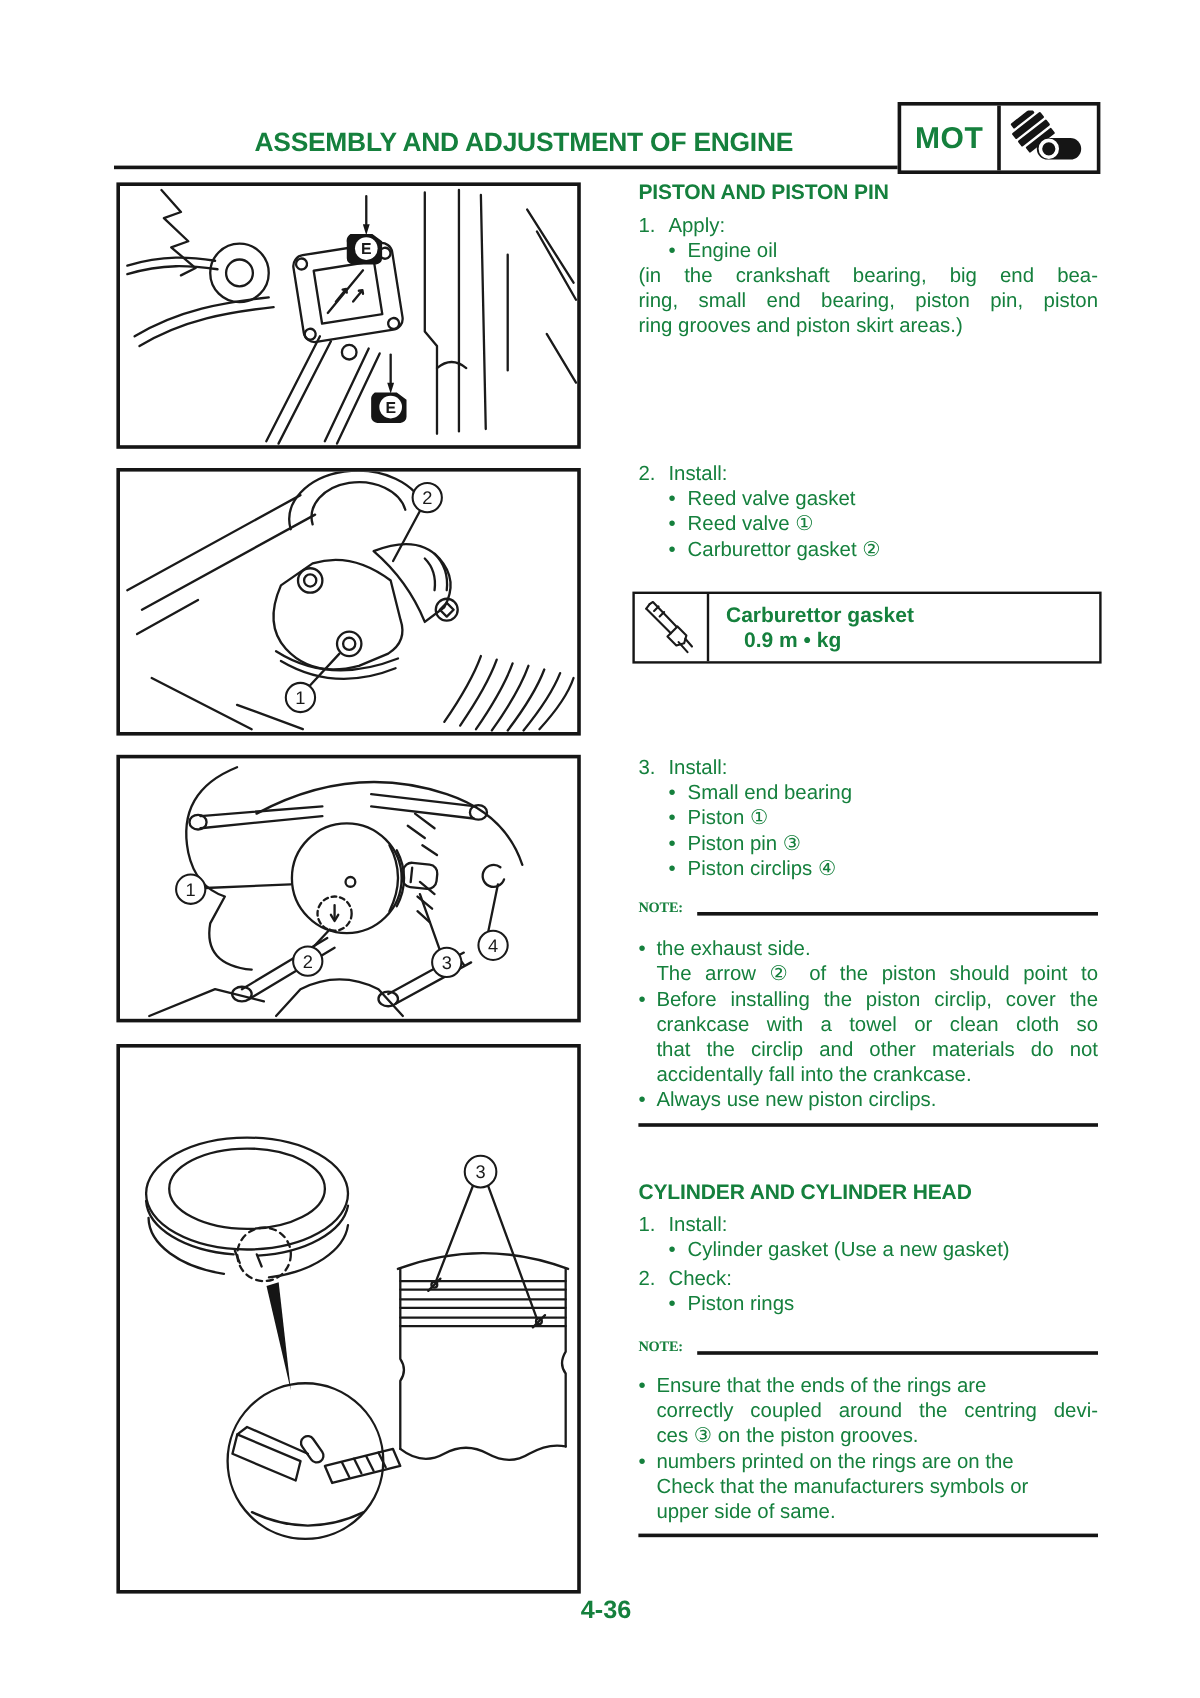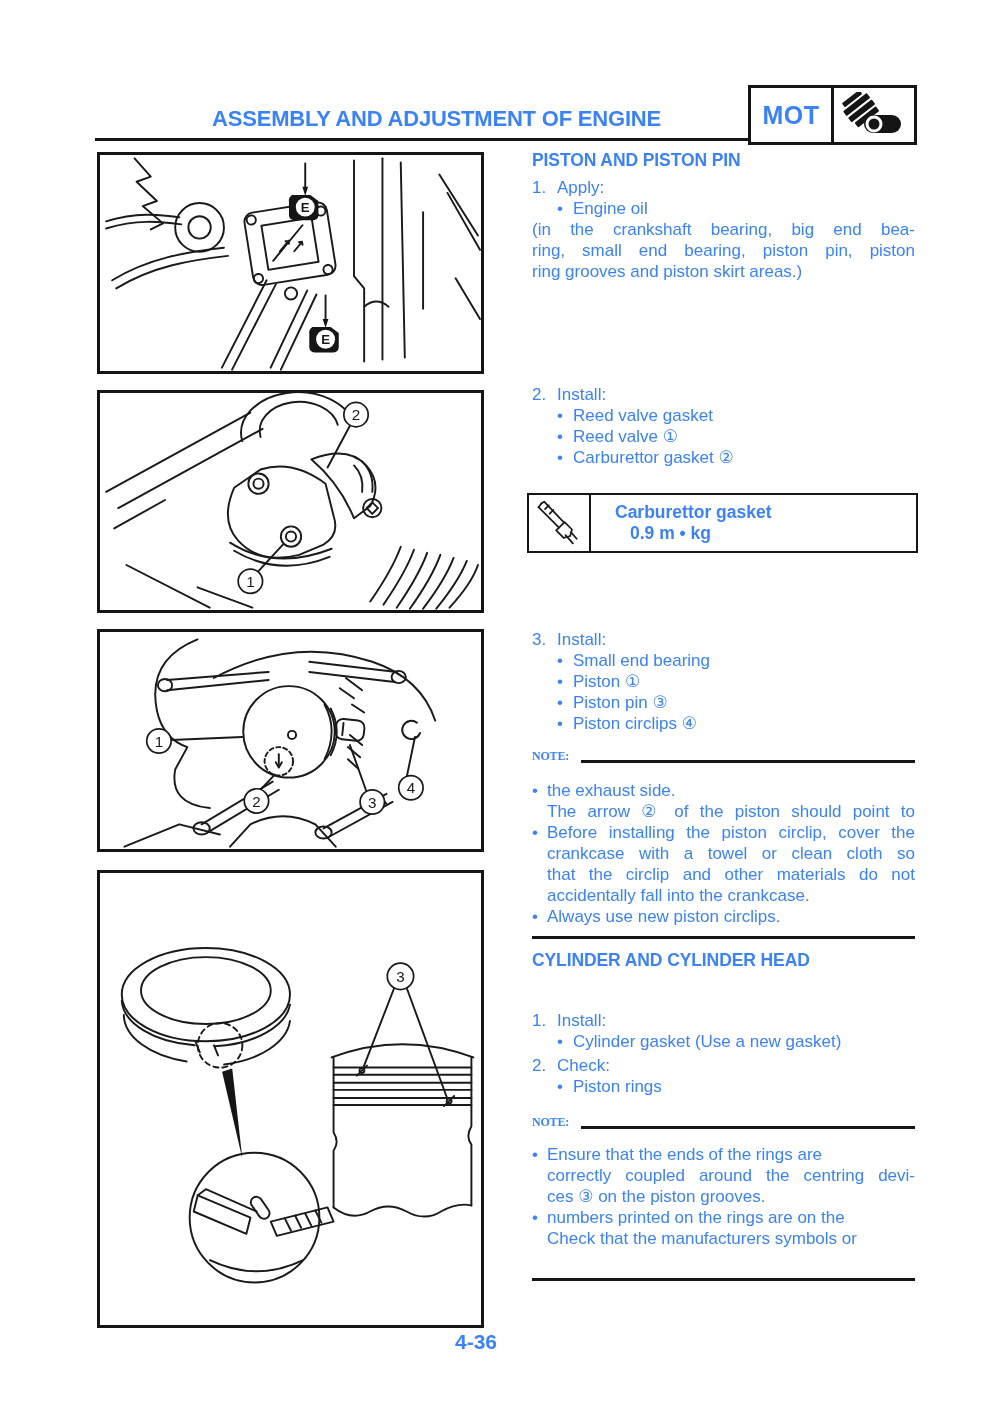--- a/index.html
+++ b/index.html
@@ -1,17 +1,17 @@
 <!DOCTYPE html>
 <html><head>
 <meta charset="utf-8">
 <style>
   html,body{margin:0;padding:0;background:#e8e8e8;}
   .page{position:relative;width:1000px;height:1415px;background:#ffffff;margin:0 auto;
-        font-family:"Liberation Sans","DejaVu Sans",sans-serif;color:#3b82f6;overflow:hidden;}
+        font-family:"Liberation Sans","DejaVu Sans",sans-serif;color:#15803d;overflow:hidden;}
   .abs{position:absolute;}
 
   
   .title{left:110px;top:106px;width:653px;text-align:center;font-weight:bold;font-size:22px;letter-spacing:-0.2px;}
   .title-rule{left:95px;top:138px;width:655px;height:3px;background:#151515;}
   .badge{left:748px;top:85px;width:163px;height:54px;border:3px solid #151515;display:flex;background:#fff;}
   .badge-mot{flex:1;display:flex;align-items:center;justify-content:center;font-weight:bold;font-size:25px;border-right:3px solid #151515;letter-spacing:0.5px;}
   .badge-ic{width:80px;display:flex;align-items:center;justify-content:center;}
 
   
@@ -36,24 +36,24 @@
   .nb .dot{width:15px;flex:none;}
   .nb .txt{flex:1;}
   .note-row{display:flex;align-items:flex-end;}
   .note-label{font-weight:bold;font-size:12px;letter-spacing:-0.2px;font-family:Liberation Serif, serif;}
   .note-rule{flex:1;height:0;border-bottom:3px solid #151515;margin-left:12px;margin-bottom:4px;}
   .end-rule{height:3px;background:#151515;}
 
   
   .torque{left:527px;top:493px;width:387px;height:56px;border:2.5px solid #151515;display:flex;background:#fff;}
   .torque-ic{width:60px;flex:none;border-right:2.5px solid #151515;display:flex;align-items:center;justify-content:center;}
-  .torque-tx{padding:7px 0 0 24px;font-weight:bold;font-size:17.5px;line-height:21px;}
+  .torque-tx{padding:7px 0 0 14px;font-weight:bold;font-size:17.5px;line-height:21px;}
   .torque-val{padding-left:15px;}
 
-  .footer{left:455px;top:1330px;width:100px;text-align:left;font-weight:bold;font-size:21px;}
+  .footer{left:455px;top:1330px;width:100px;text-align:center;font-weight:bold;font-size:21px;}
 </style>
 </head>
 <body>
 
 <div class="page">
 
   <div class="abs title">ASSEMBLY AND ADJUSTMENT OF ENGINE</div>
   <div class="abs title-rule"></div>
   <div class="abs badge">
     <div class="badge-mot">MOT</div>
@@ -365,21 +365,21 @@
     <div class="nb">
       <span class="dot">•</span>
       <div class="txt">
         <div class="pline">Always use new piston circlips.</div>
       </div>
     </div>
   </div>
 
   <div class="abs rc end-rule" style="top:936px;"></div>
 
-  <div class="abs rc sechead" style="top:950px;">CYLINDER AND CYLINDER HEAD</div>
+  <div class="abs rc sechead" style="top:983px;">CYLINDER AND CYLINDER HEAD</div>
 
   <div class="abs rc" style="top:1010px;">
     <div class="step">
       <span class="n">1.</span>
       <span>Install:</span>
     </div>
     <div class="b">
       <span class="dot">•</span>
       <span class="txt">Cylinder gasket (Use a new gasket)</span>
     </div>
@@ -405,20 +405,21 @@
         <div class="pline">Ensure that the ends of the rings are</div>
         <div class="pline j">correctly coupled around the centring devi-</div>
         <div class="pline">ces ③ on the piston grooves.</div>
       </div>
     </div>
     <div class="nb">
       <span class="dot">•</span>
       <div class="txt">
         <div class="pline">numbers printed on the rings are on the</div>
         <div class="pline">Check that the manufacturers symbols or</div>
+        <div class="pline">upper side of same.</div>
       </div>
     </div>
   </div>
 
   <div class="abs rc end-rule" style="top:1278px;"></div>
 
   <div class="abs footer">4-36</div>
 
 </div>
 

